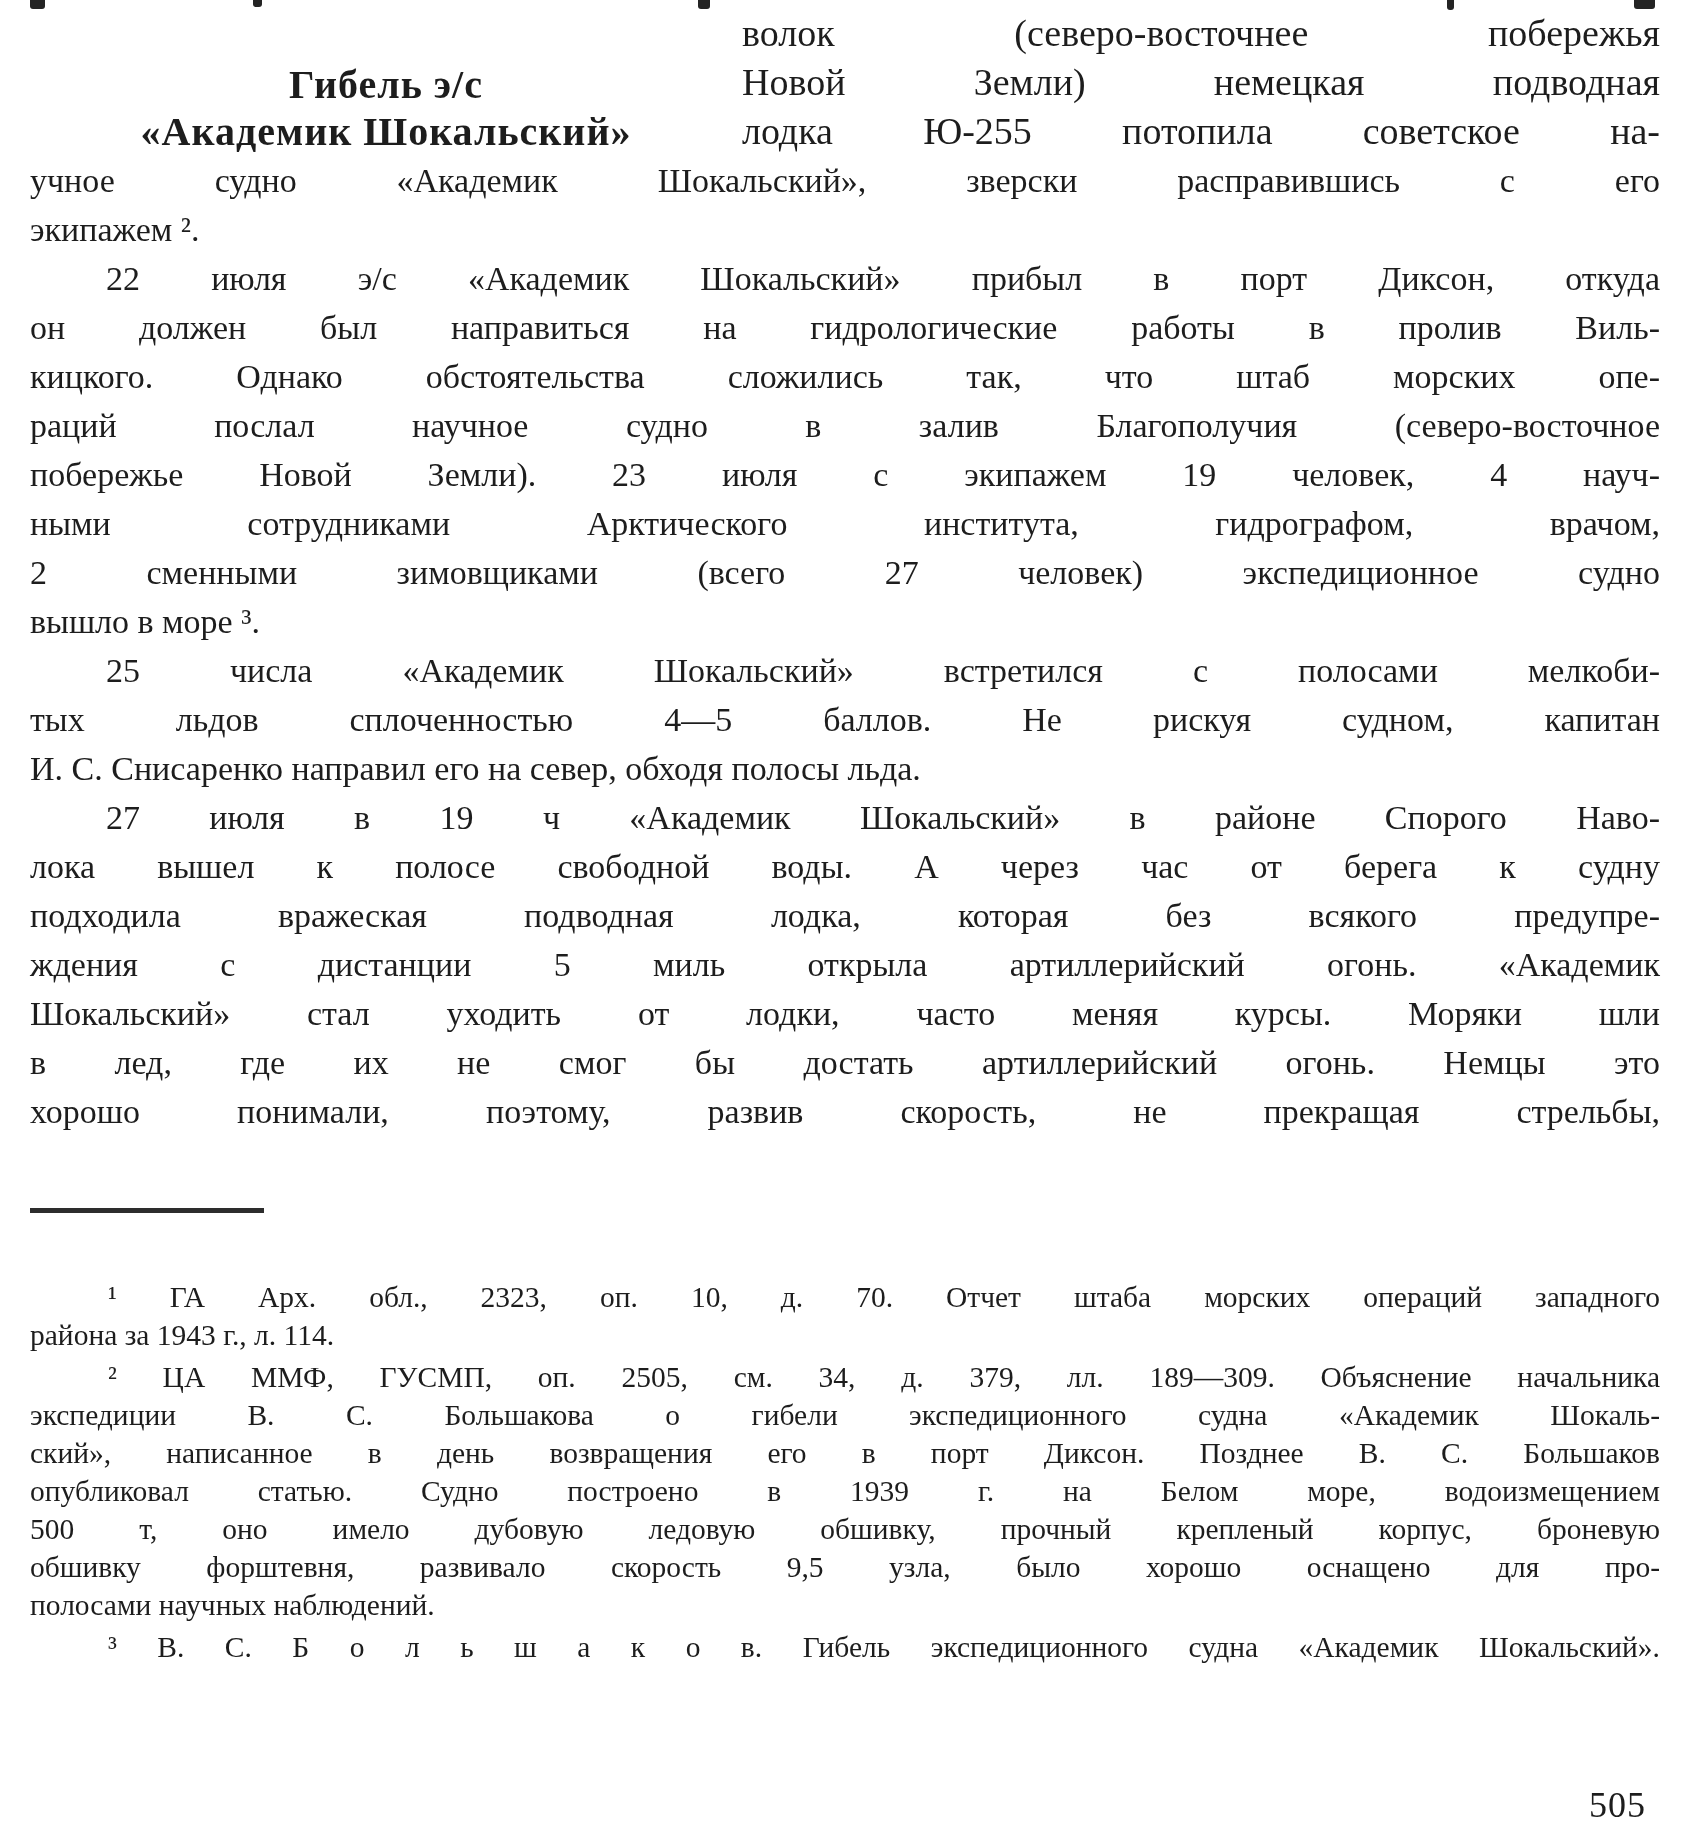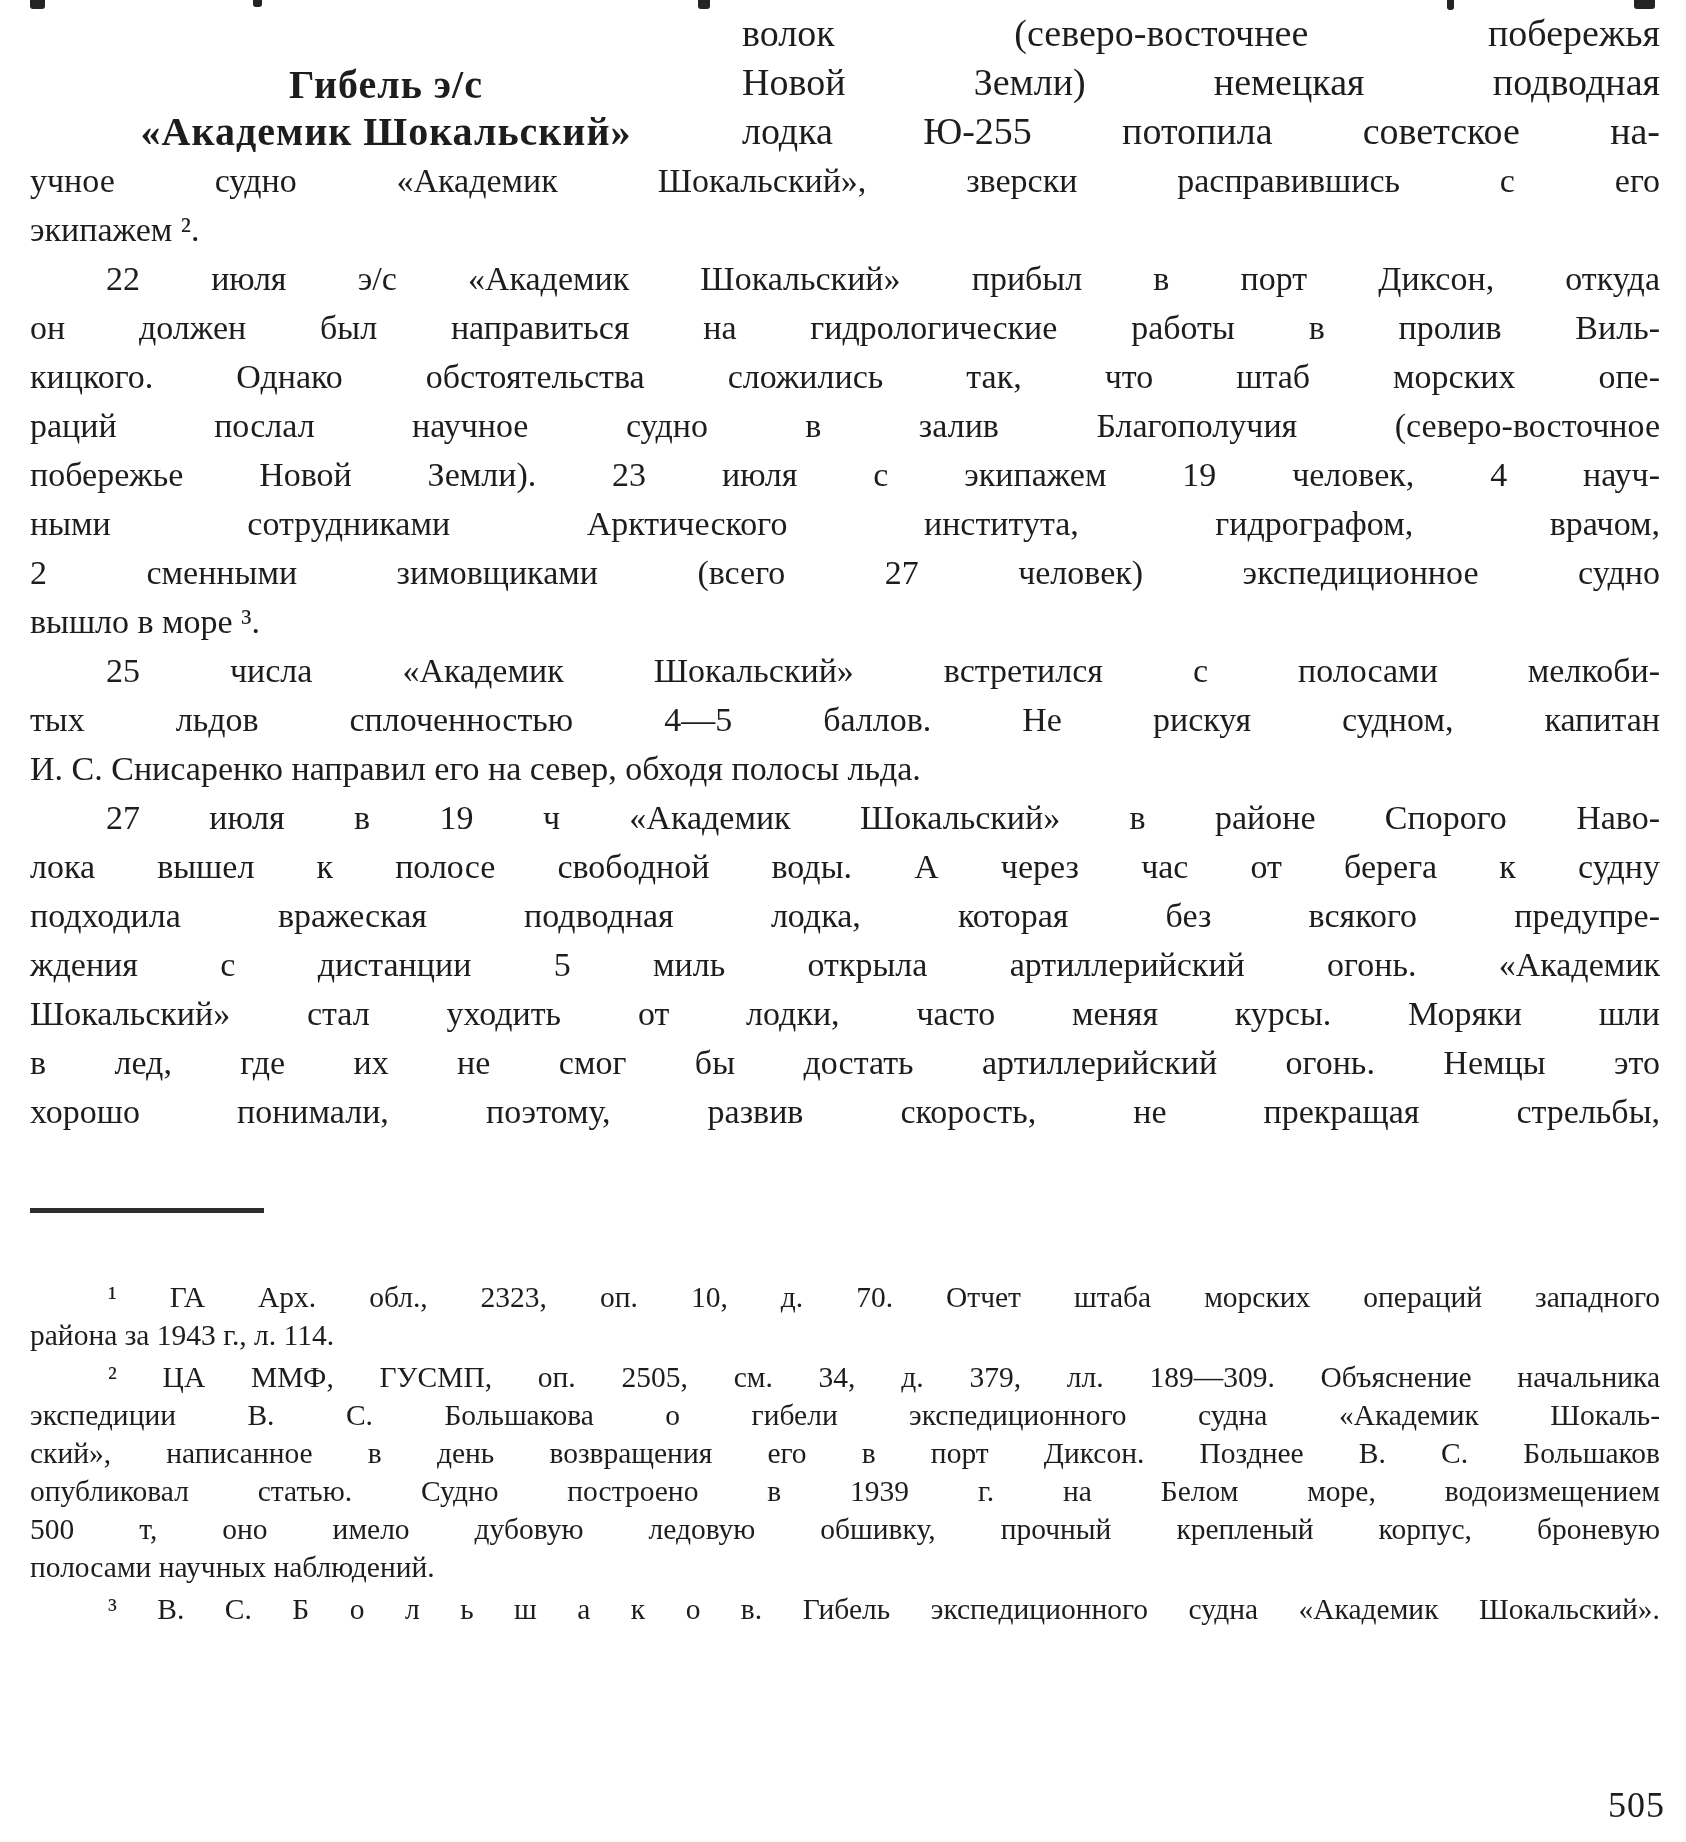--- a/index.html
+++ b/index.html
@@ -75,21 +75,21 @@
   .footnotes {
     padding: 64px 26px 0 30px;
     font-size: 29.5px;
     line-height: 38px;
   }
   .footnotes .bline.indent { text-indent: 78px; }
   .footnote-block { margin: 1px 0 4px 0; }
 
   .page-number {
     position: absolute;
-    right: 21px;
+    right: 40px;
     bottom: 16px;
     font-size: 36px;
     letter-spacing: 1px;
   }
 </style>
 </head>
 <body>
 
 <div class="page">
 
@@ -148,20 +148,21 @@
     <div class="footnote-block">
         <div class="bline indent">¹ ГА Арх. обл., 2323, оп. 10, д. 70. Отчет штаба морских операций западного</div>
         <div class="bline last">района за 1943 г., л. 114.</div>
       </div>
     <div class="footnote-block">
         <div class="bline indent">² ЦА ММФ, ГУСМП, оп. 2505, см. 34, д. 379, лл. 189—309. Объяснение начальника</div>
         <div class="bline">экспедиции В. С. Большакова о гибели экспедиционного судна «Академик Шокаль-</div>
         <div class="bline">ский», написанное в день возвращения его в порт Диксон. Позднее В. С. Большаков</div>
         <div class="bline">опубликовал статью. Судно построено в 1939 г. на Белом море, водоизмещением</div>
         <div class="bline">500 т, оно имело дубовую ледовую обшивку, прочный крепленый корпус, броневую</div>
+        <div class="bline">обшивку форштевня, развивало скорость 9,5 узла, было хорошо оснащено для про-</div>
         <div class="bline last">полосами научных наблюдений.</div>
       </div>
     <div class="footnote-block">
         <div class="bline indent">³ В. С. Б о л ь ш а к о в. Гибель экспедиционного судна «Академик Шокальский».</div>
       </div>
   </div>
 
   <div class="page-number">505</div>
 
 </div>

